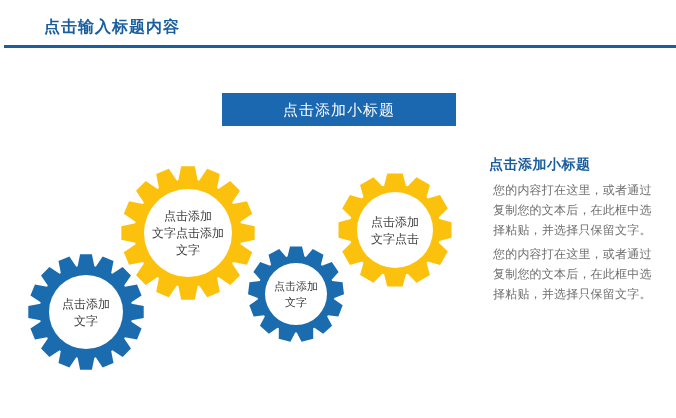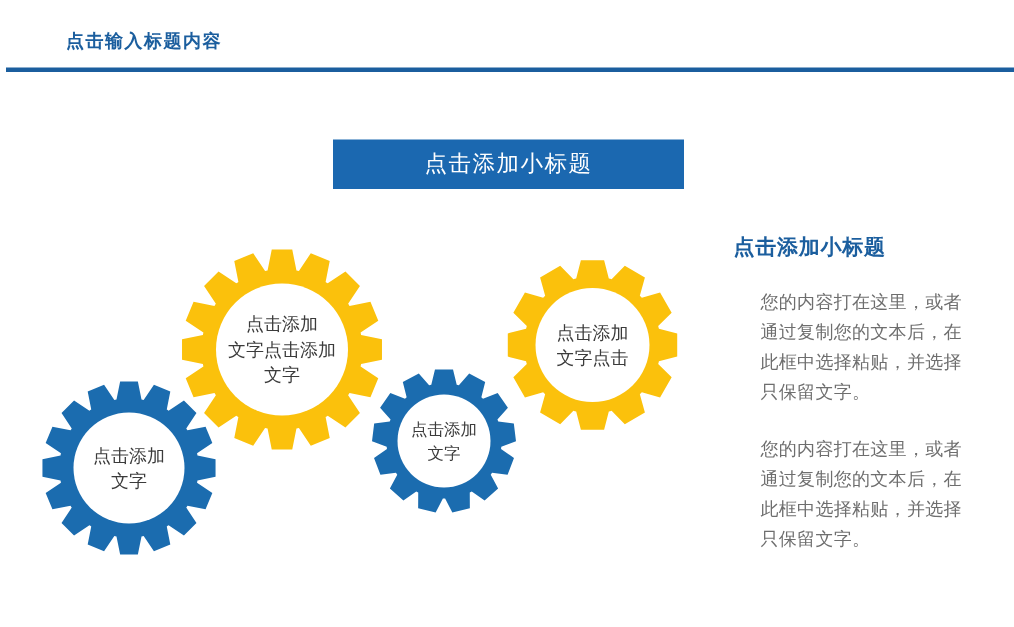--- a/index.html
+++ b/index.html
@@ -22,21 +22,21 @@
     width: 676px;
     height: 418px;
     background: #ffffff;
   }
 
   
   #header-title {
     position: absolute;
     left: 44px;
     top: 14px;
-    font-size: 12px;
+    font-size: 16px;
     font-weight: bold;
     color: #1B5E9E;
     letter-spacing: 1px;
     white-space: nowrap;
     line-height: 26px;
   }
   #header-rule {
     position: absolute;
     left: 4px;
     top: 45px;
@@ -98,21 +98,21 @@
     color: #1B5E9E;
     letter-spacing: 0.5px;
     margin: 0 0 7px 0;
     white-space: nowrap;
     line-height: 18px;
   }
   .body-paragraph {
     font-size: 12px;
     color: #6E6E6E;
     line-height: 20px;
-    margin: 18px;
+    margin: 4px;
     letter-spacing: 0.2px;
   }
   .body-paragraph + .body-paragraph {
     margin-top: 0px;
   }
 </style>
 </head>
 <body>
 
 <div id="slide">

